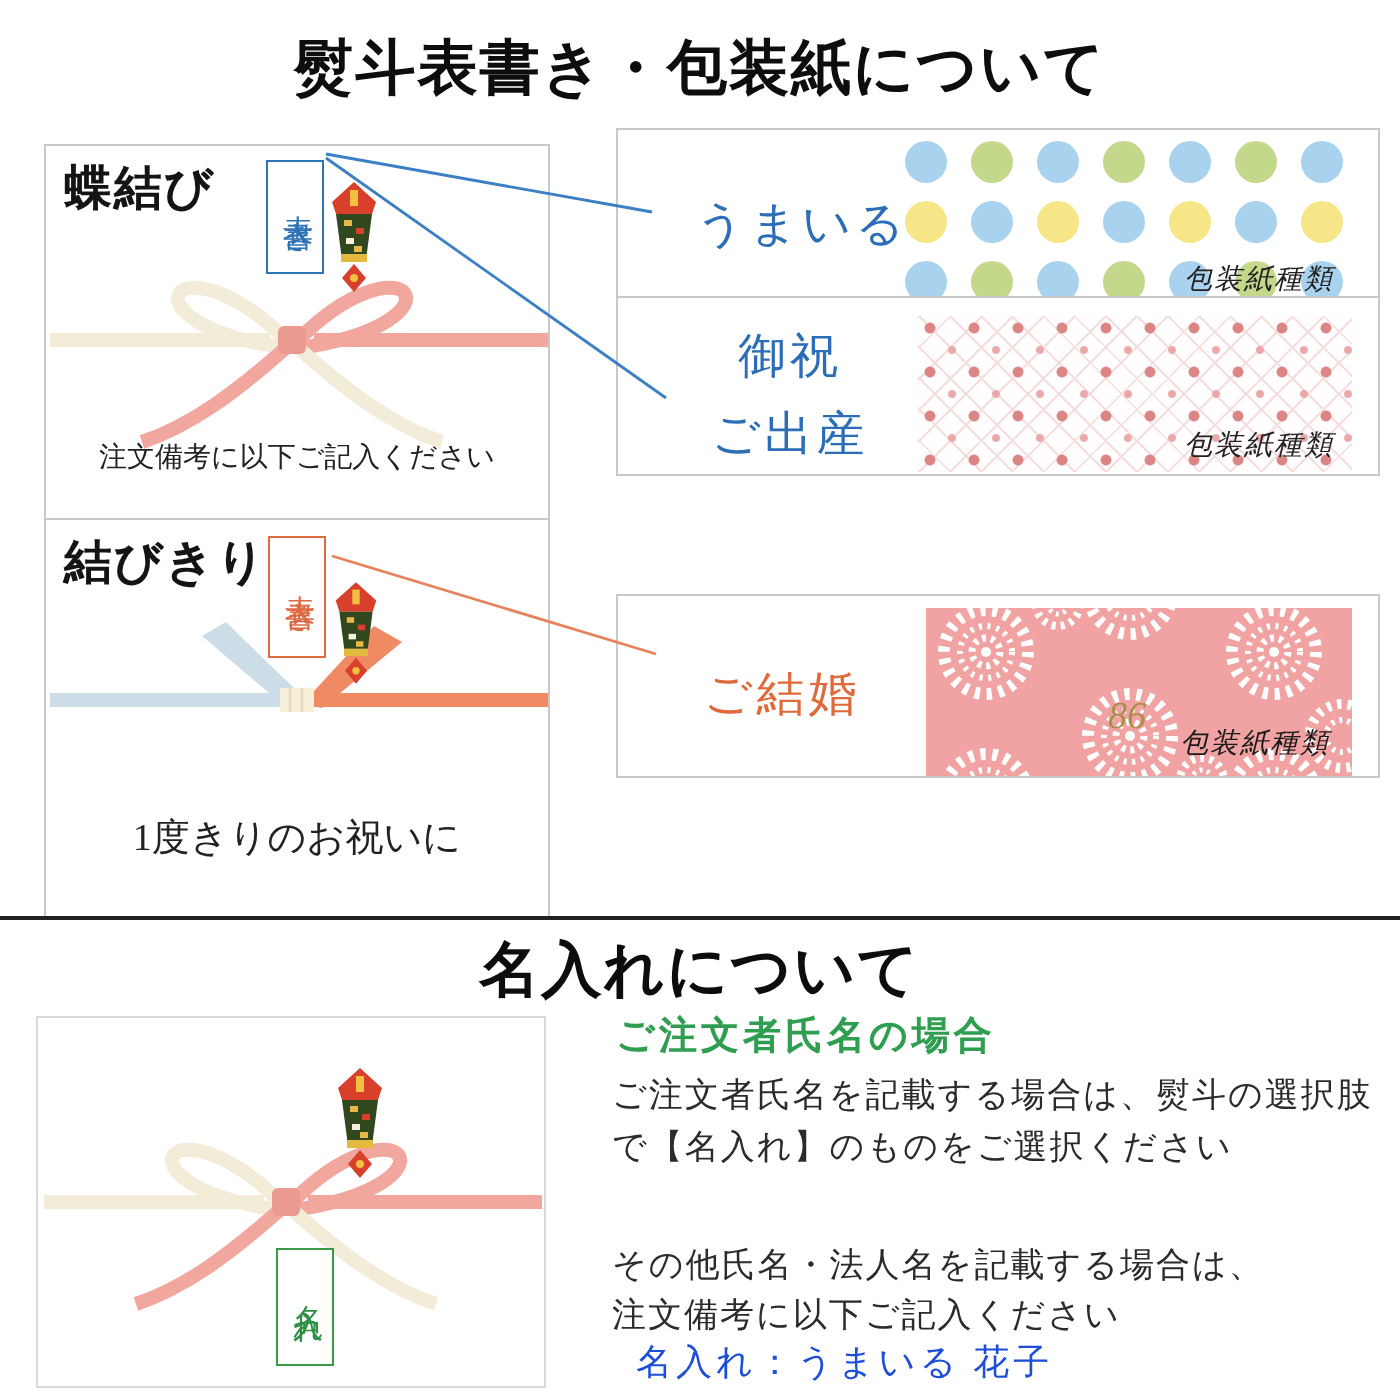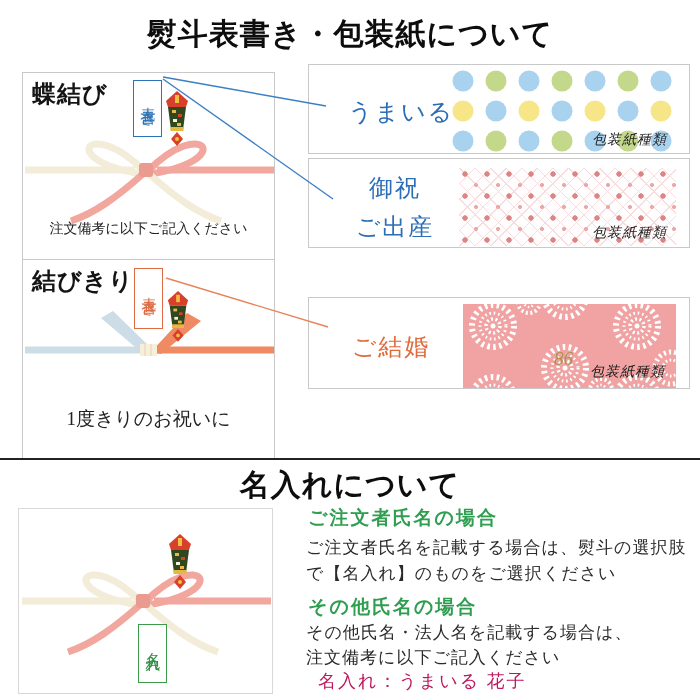--- a/index.html
+++ b/index.html
@@ -23,21 +23,21 @@
   .pattern-flowers{position:absolute;background-color:#fffdfd;
     background-image:
       radial-gradient(circle at 6px 6px,#dc8585 2.4px,rgba(0,0,0,0) 3px),
       radial-gradient(circle at 17px 17px,#eaa8a8 1.7px,rgba(0,0,0,0) 2.3px),
       repeating-linear-gradient(45deg,#f6dede 0,#f6dede 1px,rgba(0,0,0,0) 1px,rgba(0,0,0,0) 11px),
       repeating-linear-gradient(135deg,#f6dede 0,#f6dede 1px,rgba(0,0,0,0) 1px,rgba(0,0,0,0) 11px);
     background-size:22px 22px,22px 22px,auto,auto;}
   .gold-mark{position:absolute;font-style:italic;color:#ab8f4a;font-size:19px;z-index:2;}
   .green-head{font-family:"Liberation Sans","DejaVu Sans",sans-serif;font-weight:bold;font-size:19px;color:#2f9e50;letter-spacing:2px;}
   .body-line{font-size:17px;color:#2b2b2b;letter-spacing:1px;white-space:nowrap;}
-  .red-line{font-size:18px;color:#be185d;letter-spacing:2px;}
+  .red-line{font-size:18px;color:#1d4ed8;letter-spacing:2px;}
   .divider{position:absolute;left:0;top:458px;width:700px;height:2px;background:#222;}
   svg{display:block;}
 </style>
 </head>
 <body>
 
 <div id="canvas">
 
   <div class="abs title" style="top:14px;">熨斗表書き・包装紙について</div>
 
@@ -124,21 +124,21 @@
         <circle cx="45" cy="73" r="10.5" fill="#c3d88b"></circle>
       <circle cx="78" cy="73" r="10.5" fill="#a9d2ef"></circle>
         <circle cx="111" cy="73" r="10.5" fill="#c3d88b"></circle>
       <circle cx="144" cy="73" r="10.5" fill="#a9d2ef"></circle>
         <circle cx="177" cy="73" r="10.5" fill="#c3d88b"></circle>
       <circle cx="210" cy="73" r="10.5" fill="#a9d2ef"></circle>
     </svg>
     <div class="paper-note">包装紙種類</div>
   </div>
 
-  <div class="card" style="left:308px;top:158px;width:382px;height:90px;">
+  <div class="card" style="left:308px;top:148px;width:382px;height:90px;">
     <div class="abs paper-label" style="left:12px;top:13px;width:148px;">御祝</div>
     <div class="abs paper-label" style="left:12px;top:52px;width:148px;">ご出産</div>
     <div class="pattern-flowers" style="left:150px;top:9px;width:217px;height:78px;"></div>
     <div class="paper-note" style="bottom:5px;">包装紙種類</div>
   </div>
 
   <div class="card" style="left:308px;top:297px;width:382px;height:92px;">
     <div class="abs paper-label paper-label-orange" style="left:12px;top:33px;width:140px;">ご結婚</div>
     <svg class="abs" style="left:154px;top:6px;" width="213" height="84" viewBox="0 0 213 84">
       <rect width="213" height="84" fill="#f1a2a2"></rect>
@@ -223,18 +223,17 @@
       <polygon points="13,42 19,49 13,56 7,49" fill="#d8402c"></polygon>
       <circle cx="13" cy="49" r="2" fill="#f0c040"></circle>
     </svg>
     <div class="vtag vtag-green" style="left:119px;top:115px;width:29px;height:59px;">名入れ</div>
   </div>
 
   <div class="abs green-head" style="left:308px;top:505px;">ご注文者氏名の場合</div>
   <div class="abs body-line" style="left:306px;top:536px;">ご注文者氏名を記載する場合は、熨斗の選択肢</div>
   <div class="abs body-line" style="left:306px;top:562px;">で【名入れ】のものをご選択ください</div>
 
-  <div class="abs green-head" style="left:308px;top:594px;">その他氏名の場合</div>
   <div class="abs body-line" style="left:306px;top:621px;">その他氏名・法人名を記載する場合は、</div>
   <div class="abs body-line" style="left:306px;top:646px;">注文備考に以下ご記入ください</div>
   <div class="abs red-line" style="left:318px;top:669px;">名入れ：うまいる 花子</div>
 
 </div>
 
 </body></html>

